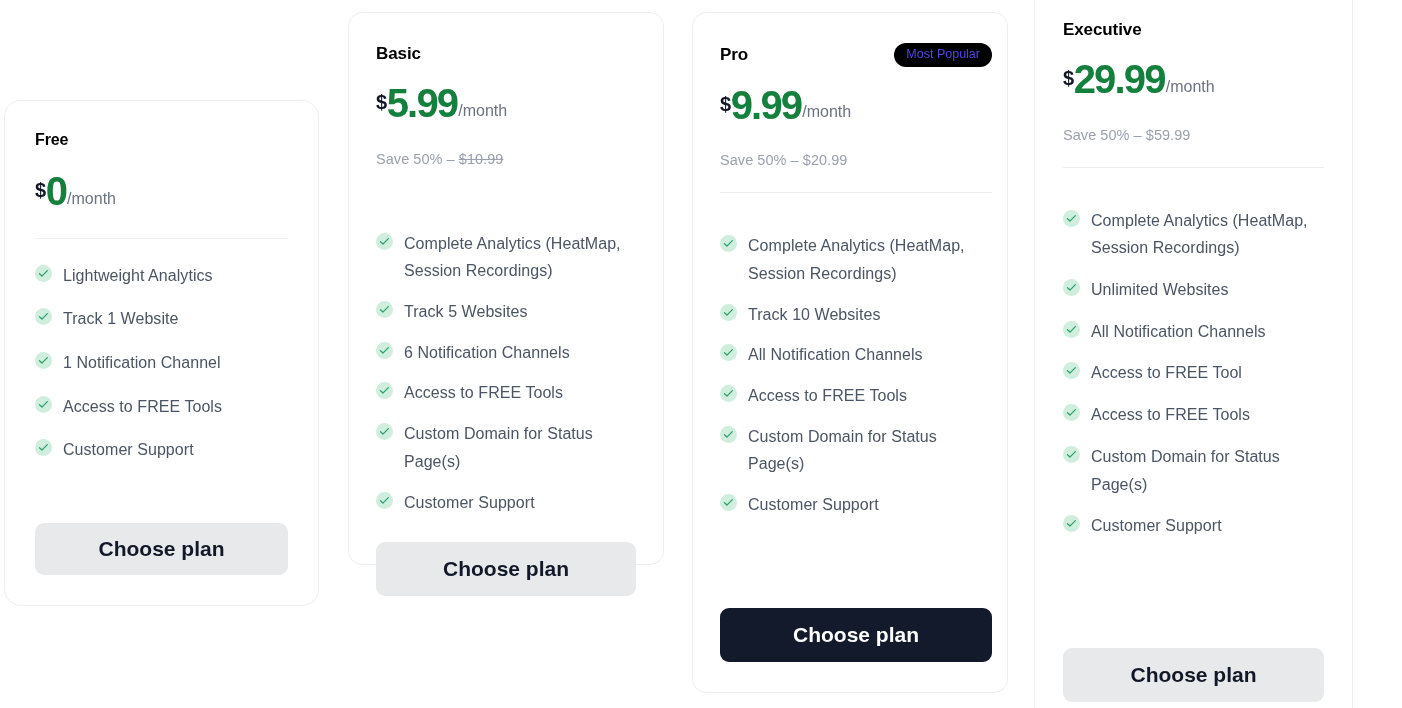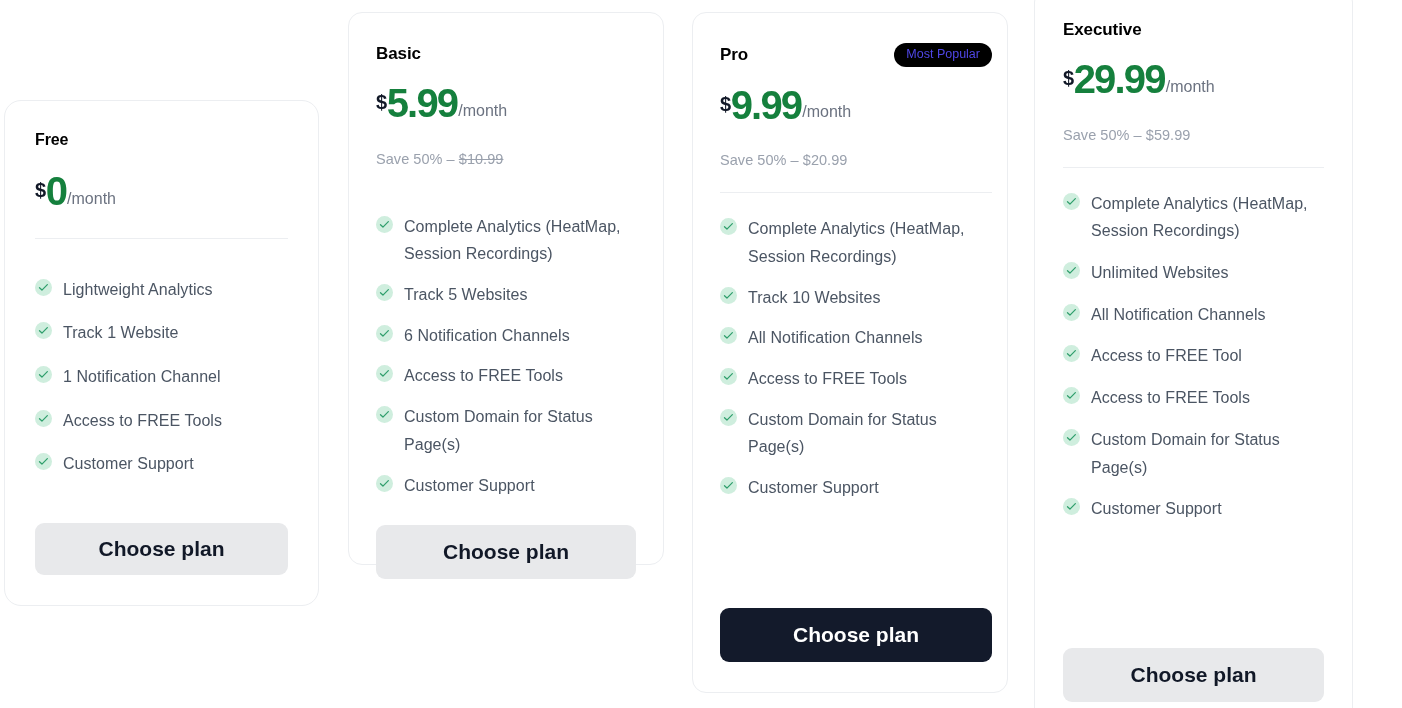--- a/index.html
+++ b/index.html
@@ -137,26 +137,26 @@
   .divider {
     height: 1px;
     background: #eceef1;
     margin-top: 24px;
   }
   .card-free .divider { margin-top: 28px; }
 
   
   .features {
     list-style: none;
-    margin-top: 22px;
+    margin-top: 39px;
     display: flex;
     flex-direction: column;
     gap: 13px;
   }
-  .card-free .features { margin-top: 37px; gap: 16px; }
+  .card-free .features { margin-top: 23px; gap: 16px; }
   .card-executive .features { gap: 14px; }
 
   .feature-item {
     display: flex;
     align-items: flex-start;
     gap: 11px;
   }
 
   .check-badge {
     flex: 0 0 auto;

